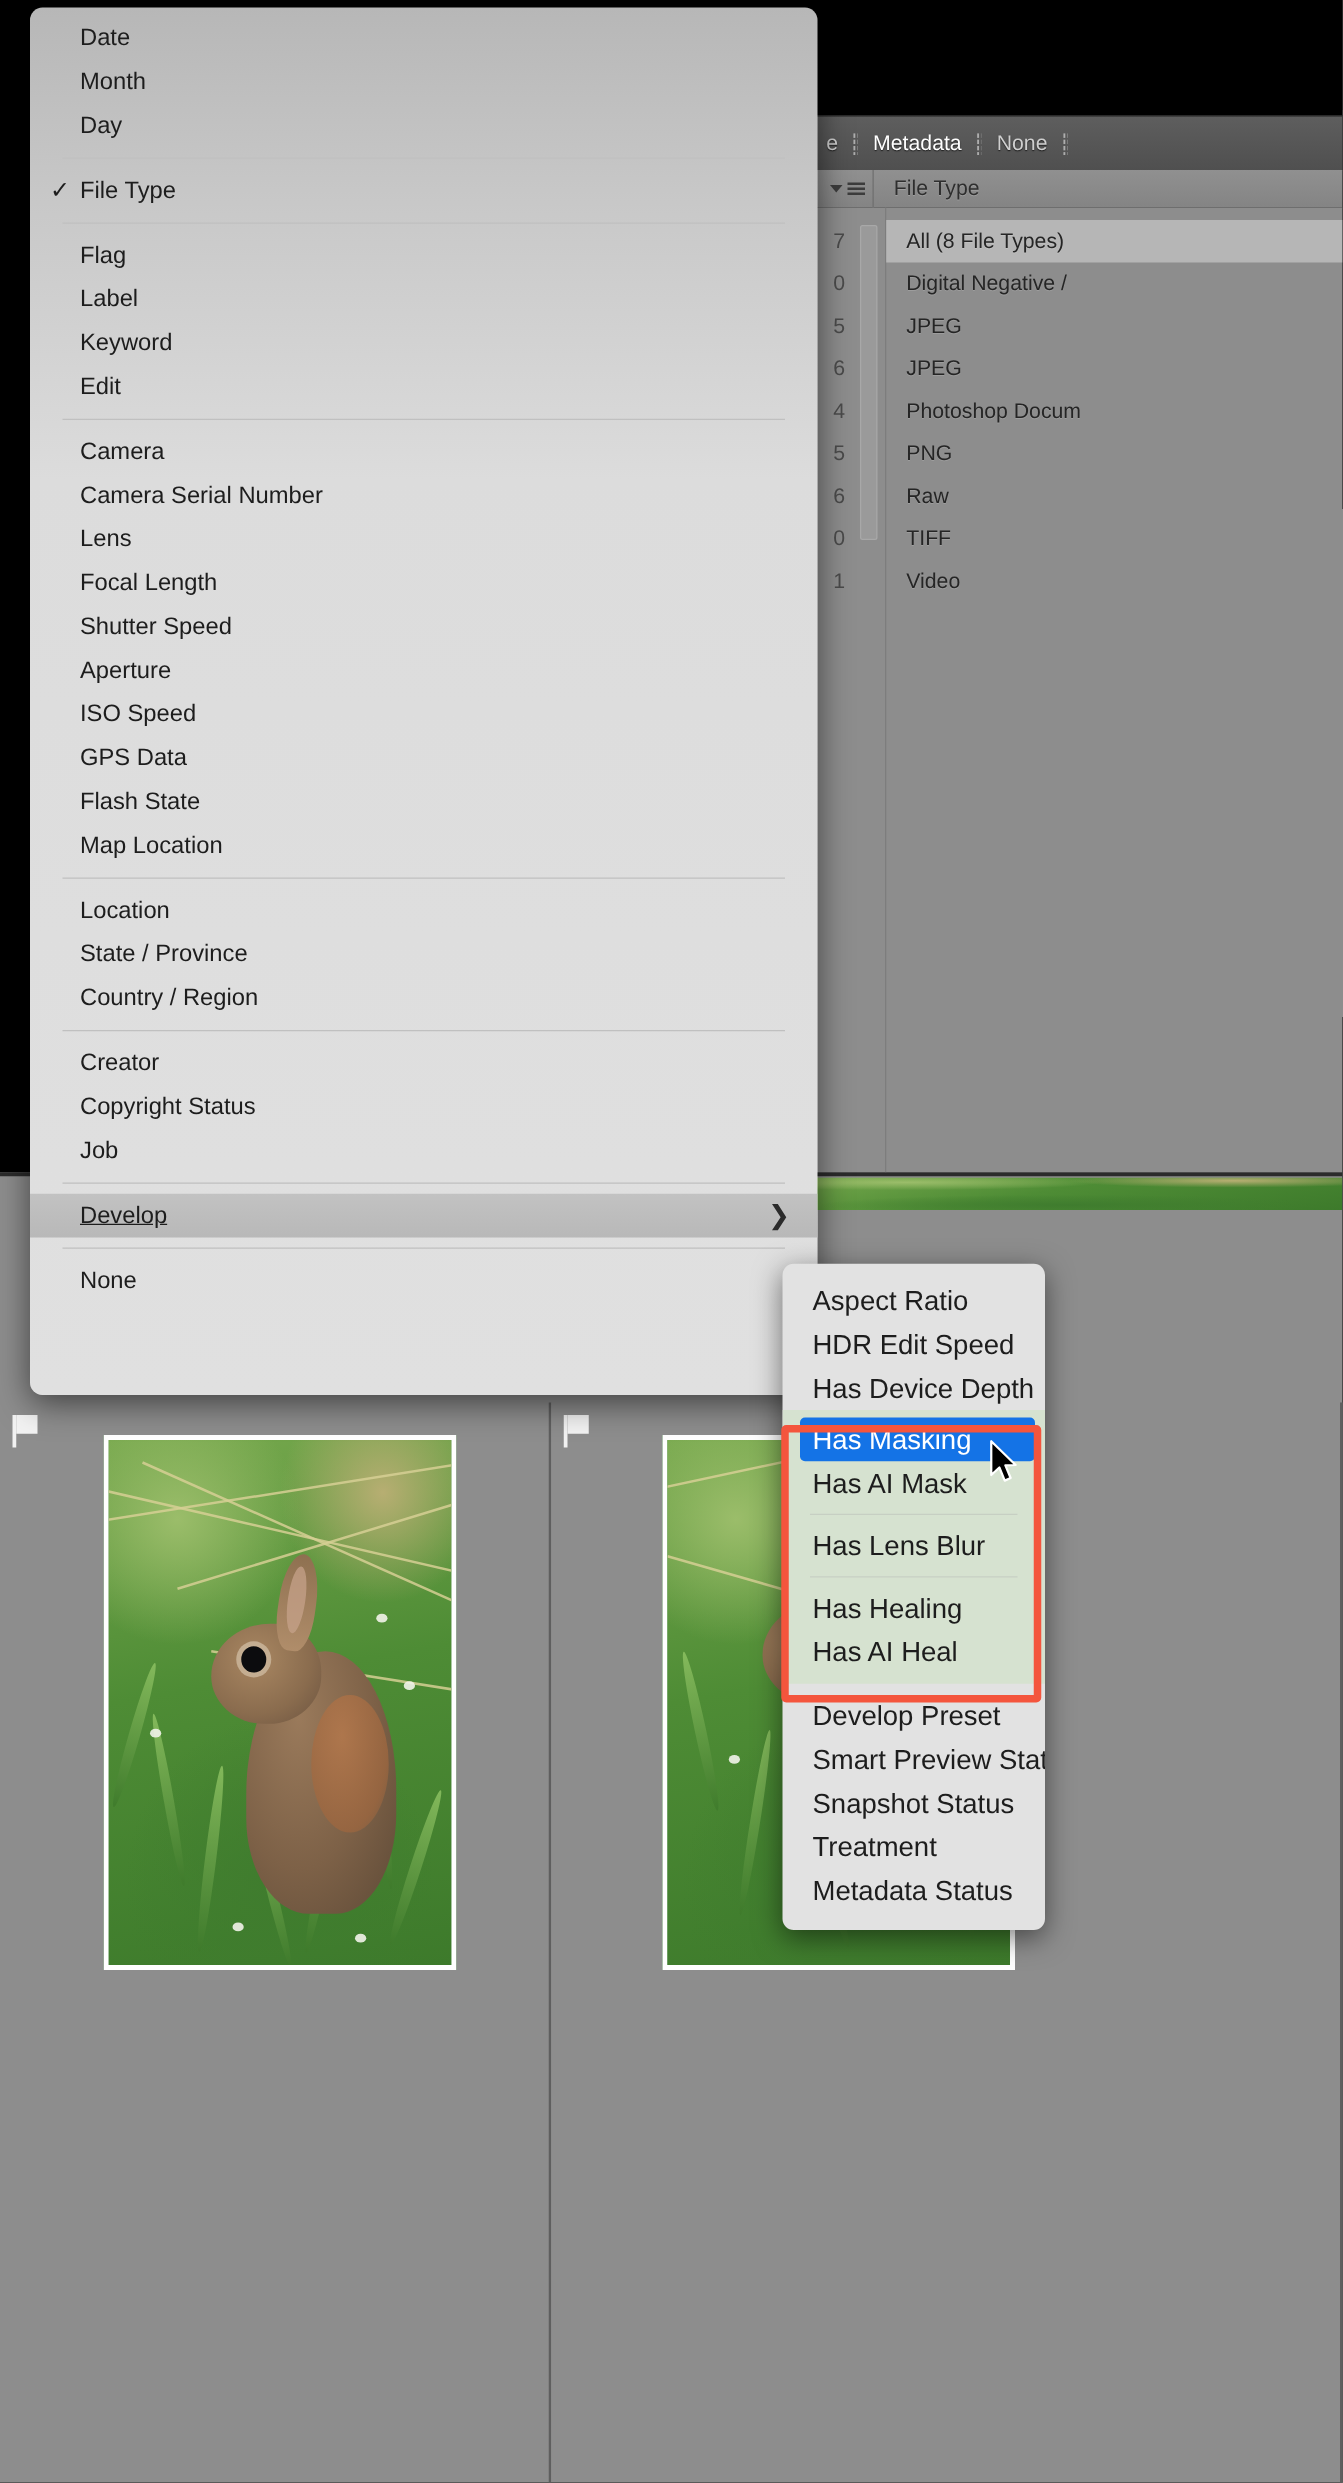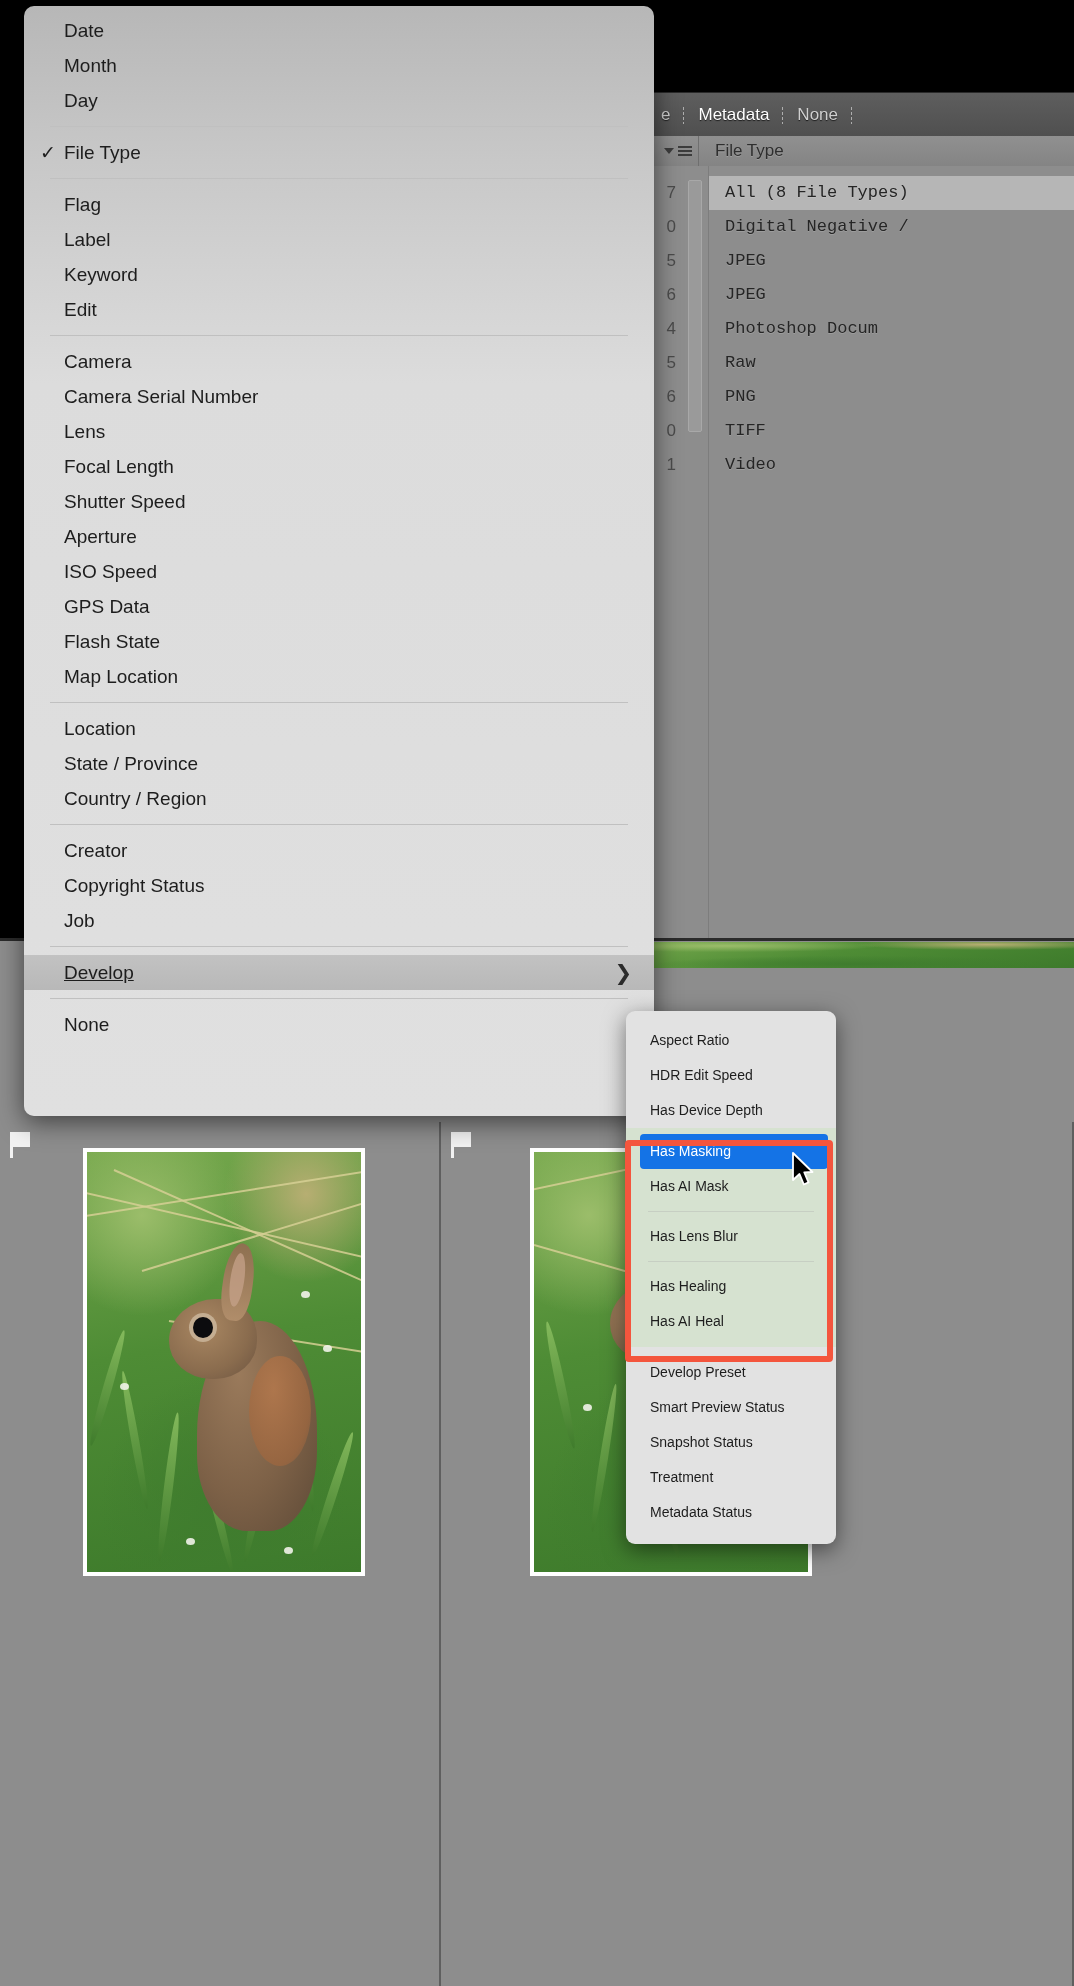--- a/index.html
+++ b/index.html
@@ -39,21 +39,21 @@
 
   .lr-filterlist{position:absolute;left:636px;top:166px;width:438px;height:772px;
     background:#8d8d8d;display:flex;}
   .fl-counts{width:46px;padding-top:10px;box-sizing:border-box;}
   .fl-count{height:34px;line-height:34px;text-align:right;padding-right:6px;
     color:#4b4b4b;font-size:17px;}
   .fl-scroll{width:26px;display:flex;justify-content:center;padding-top:14px;}
   .fl-track{width:12px;height:250px;background:#9a9a9a;border:1px solid #a8a8a8;border-radius:2px;}
   .fl-names{flex:1;padding-top:10px;border-left:1px solid #7d7d7d;}
   .fl-name{height:34px;line-height:34px;padding-left:16px;color:#252525;font-size:17px;
-    text-shadow:0 1px 0 rgba(255,255,255,.14);white-space:nowrap;font-family:Liberation Mono, monospace;}
+    text-shadow:0 1px 0 rgba(255,255,255,.14);white-space:nowrap;}
   .fl-name.sel{background:#b6b6b6;}
 
   
   .grid-area{position:absolute;left:0;top:938px;width:1074px;height:1048px;background:#8d8d8d;}
   .grid-sep{position:absolute;left:0;top:0;width:1074px;height:3px;background:#2b2b2b;}
   .thumb-strip-top{position:absolute;left:636px;top:4px;width:438px;height:26px;overflow:hidden;}
   .grid-cells{position:absolute;left:0;top:184px;width:1074px;height:864px;display:flex;}
   .cell{position:relative;height:100%;background:#8d8d8d;border-right:2px solid #5f5f5f;}
   .cell.c1{width:440px;}
   .cell.c2{width:632px;}
@@ -108,21 +108,21 @@
   .msep{height:1px;margin:8px 26px 8px 26px;background:#c0c0c0;}
   .mgap{height:7px;}
 
   
   #submenu{
     position:absolute;left:626px;top:1011px;width:210px;
     background:#e2e2e2;border-radius:9px;
     box-shadow:0 6px 22px rgba(0,0,0,.5);
     padding:12px 0 14px 0;overflow:hidden;
   }
-  .si{height:35px;line-height:35px;padding-left:24px;color:#1d1d1d;font-size:14px;white-space:nowrap;}
+  .si{height:35px;line-height:35px;padding-left:24px;color:#1d1d1d;font-size:22px;white-space:nowrap;}
   .si.hl{background:#1473e6;color:#fff;margin:0 8px 0 14px;border-radius:4px;
          padding-left:10px;}
   .ssep{height:1px;margin:7px 22px;background:#c7cfc3;}
   .green-zone{background:#d6e2d0;}
 
   
   #redbox{position:absolute;left:625px;top:1140px;width:208px;height:222px;
     border:6px solid #f4553d;border-radius:4px;box-sizing:border-box;
     pointer-events:none;}
 
@@ -172,22 +172,22 @@
     </div>
     <div class="fl-scroll">
       <div class="fl-track"></div>
     </div>
     <div class="fl-names">
       <div class="fl-name sel">All (8 File Types)</div>
       <div class="fl-name">Digital Negative /</div>
       <div class="fl-name">JPEG</div>
       <div class="fl-name">JPEG</div>
       <div class="fl-name">Photoshop Docum</div>
+      <div class="fl-name">PNG</div>
       <div class="fl-name">Raw</div>
-      <div class="fl-name">PNG</div>
       <div class="fl-name">TIFF</div>
       <div class="fl-name">Video</div>
     </div>
   </div>
 
   <div class="grid-area">
     <div class="grid-sep"></div>
 
     <div class="thumb-strip-top">
       <div class="grass"></div>

